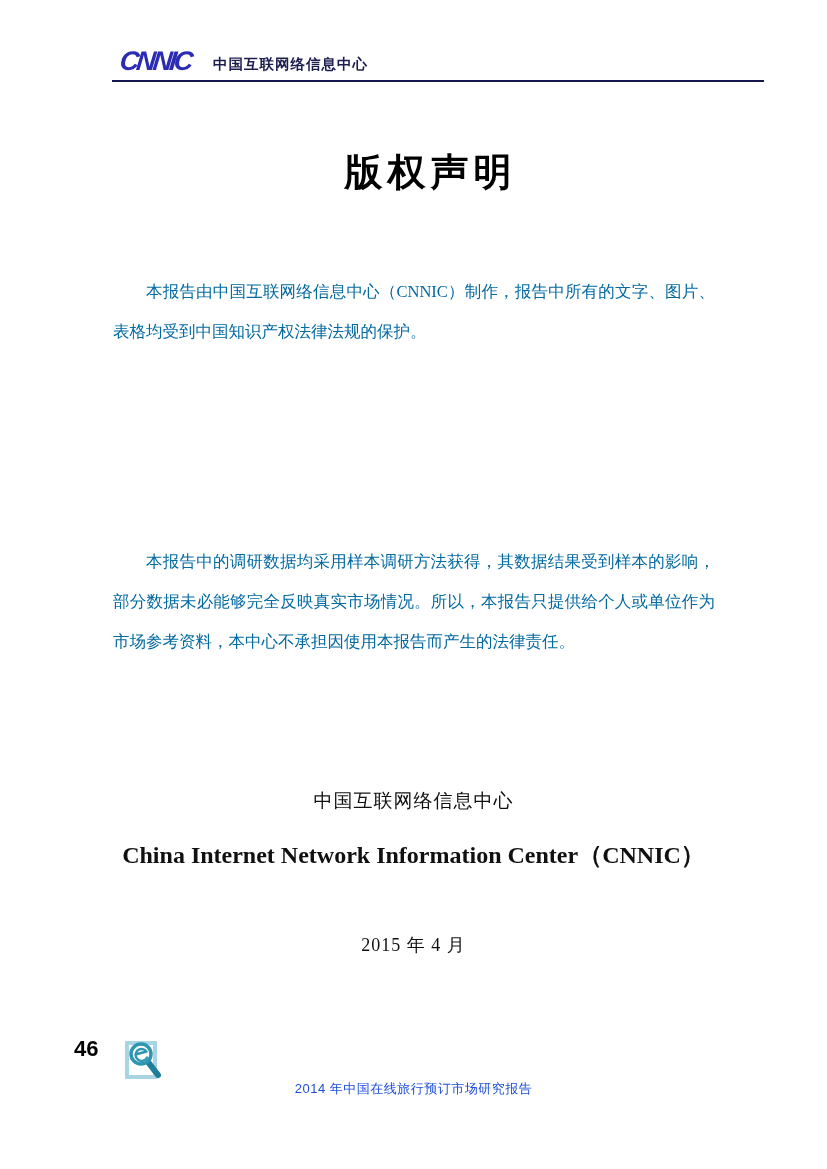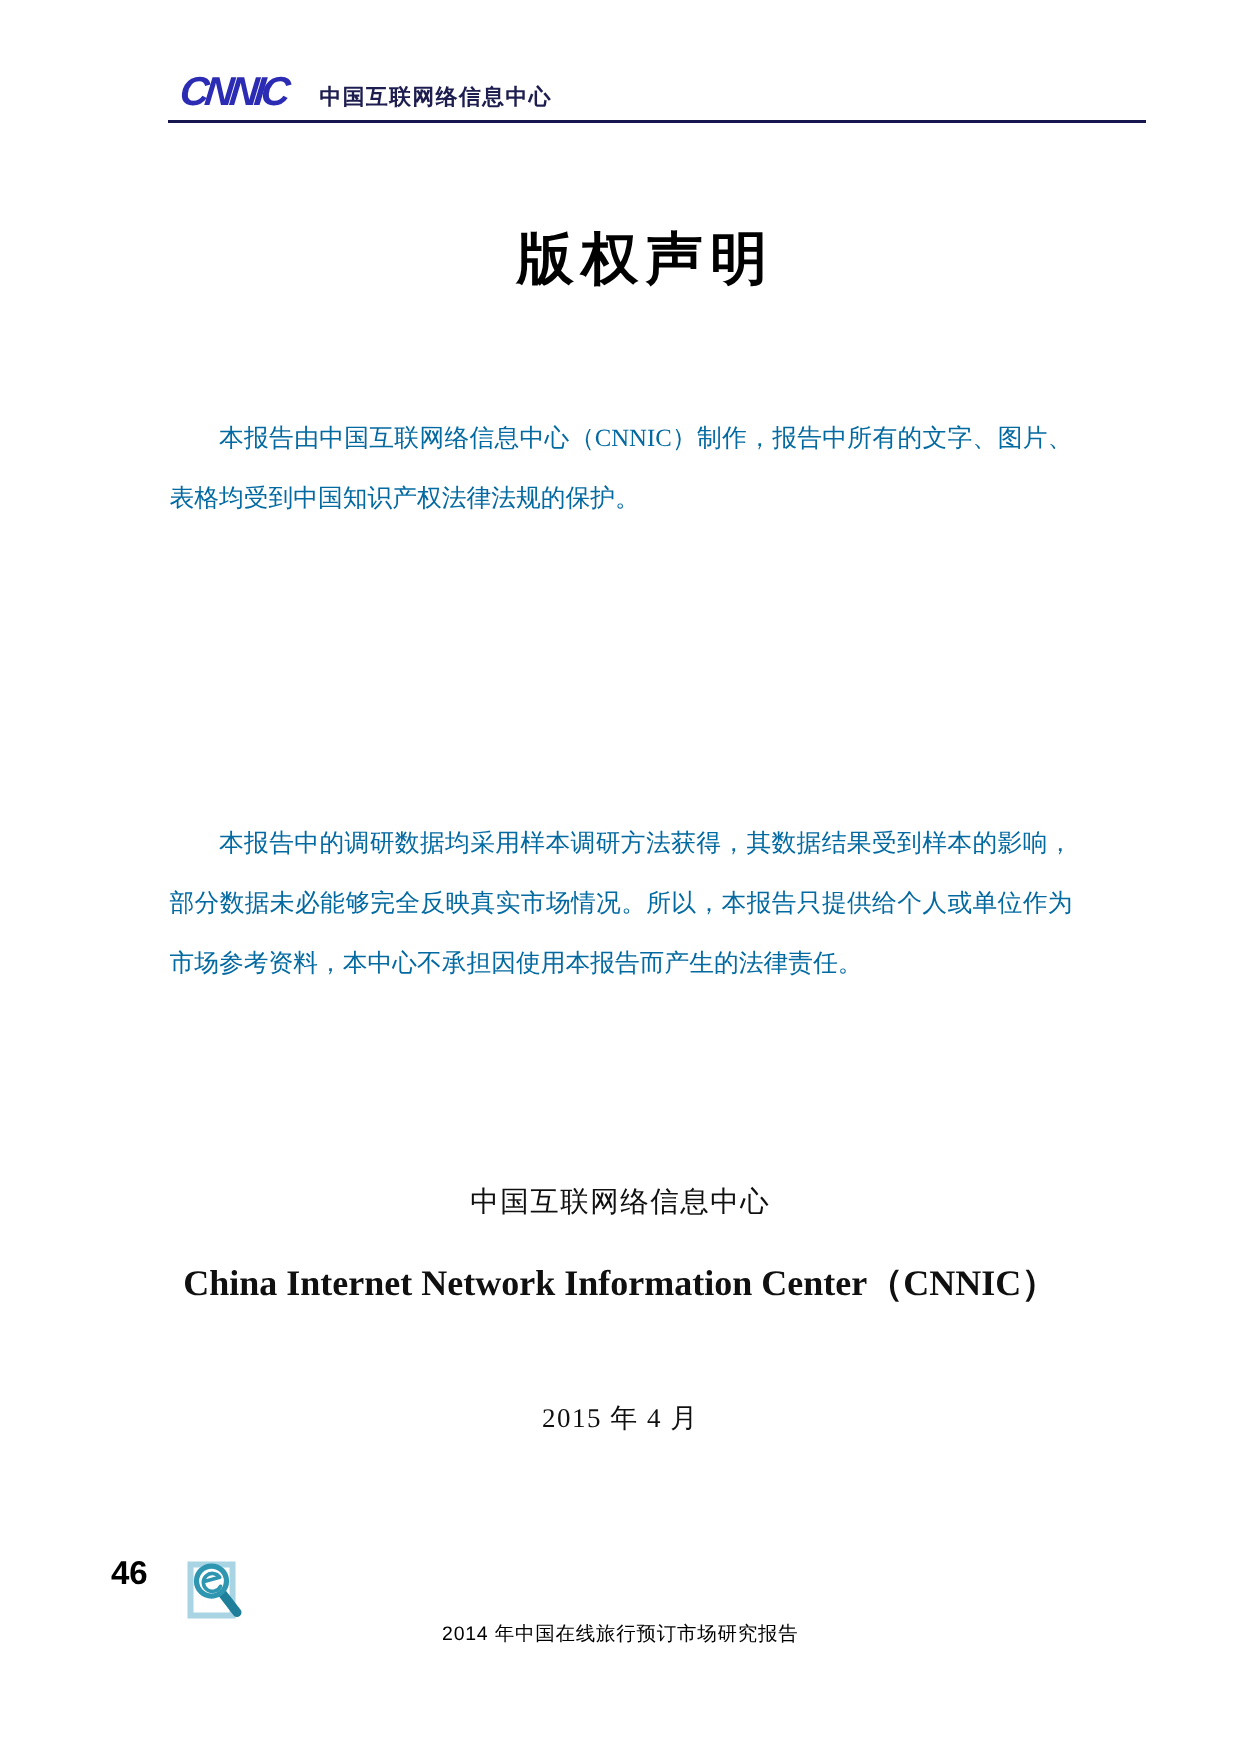--- a/index.html
+++ b/index.html
@@ -99,21 +99,21 @@
     left: 124px; top: 1037px;
     width: 40px; height: 47px;
   }
   .footer-report-title {
     position: absolute;
     left: 0; top: 1080px;
     width: 100%;
     text-align: center;
     font-family: "Liberation Sans", "DejaVu Sans", sans-serif;
     font-size: 13px;
-    color: #000000;
+    color: #1d4ed8;
     letter-spacing: 0.5px;
   }
 </style>
 </head>
 <body>
 
 <div class="page">
 
   <div class="header-logo">CNNIC</div>
   <div class="header-org">中国互联网络信息中心</div>

